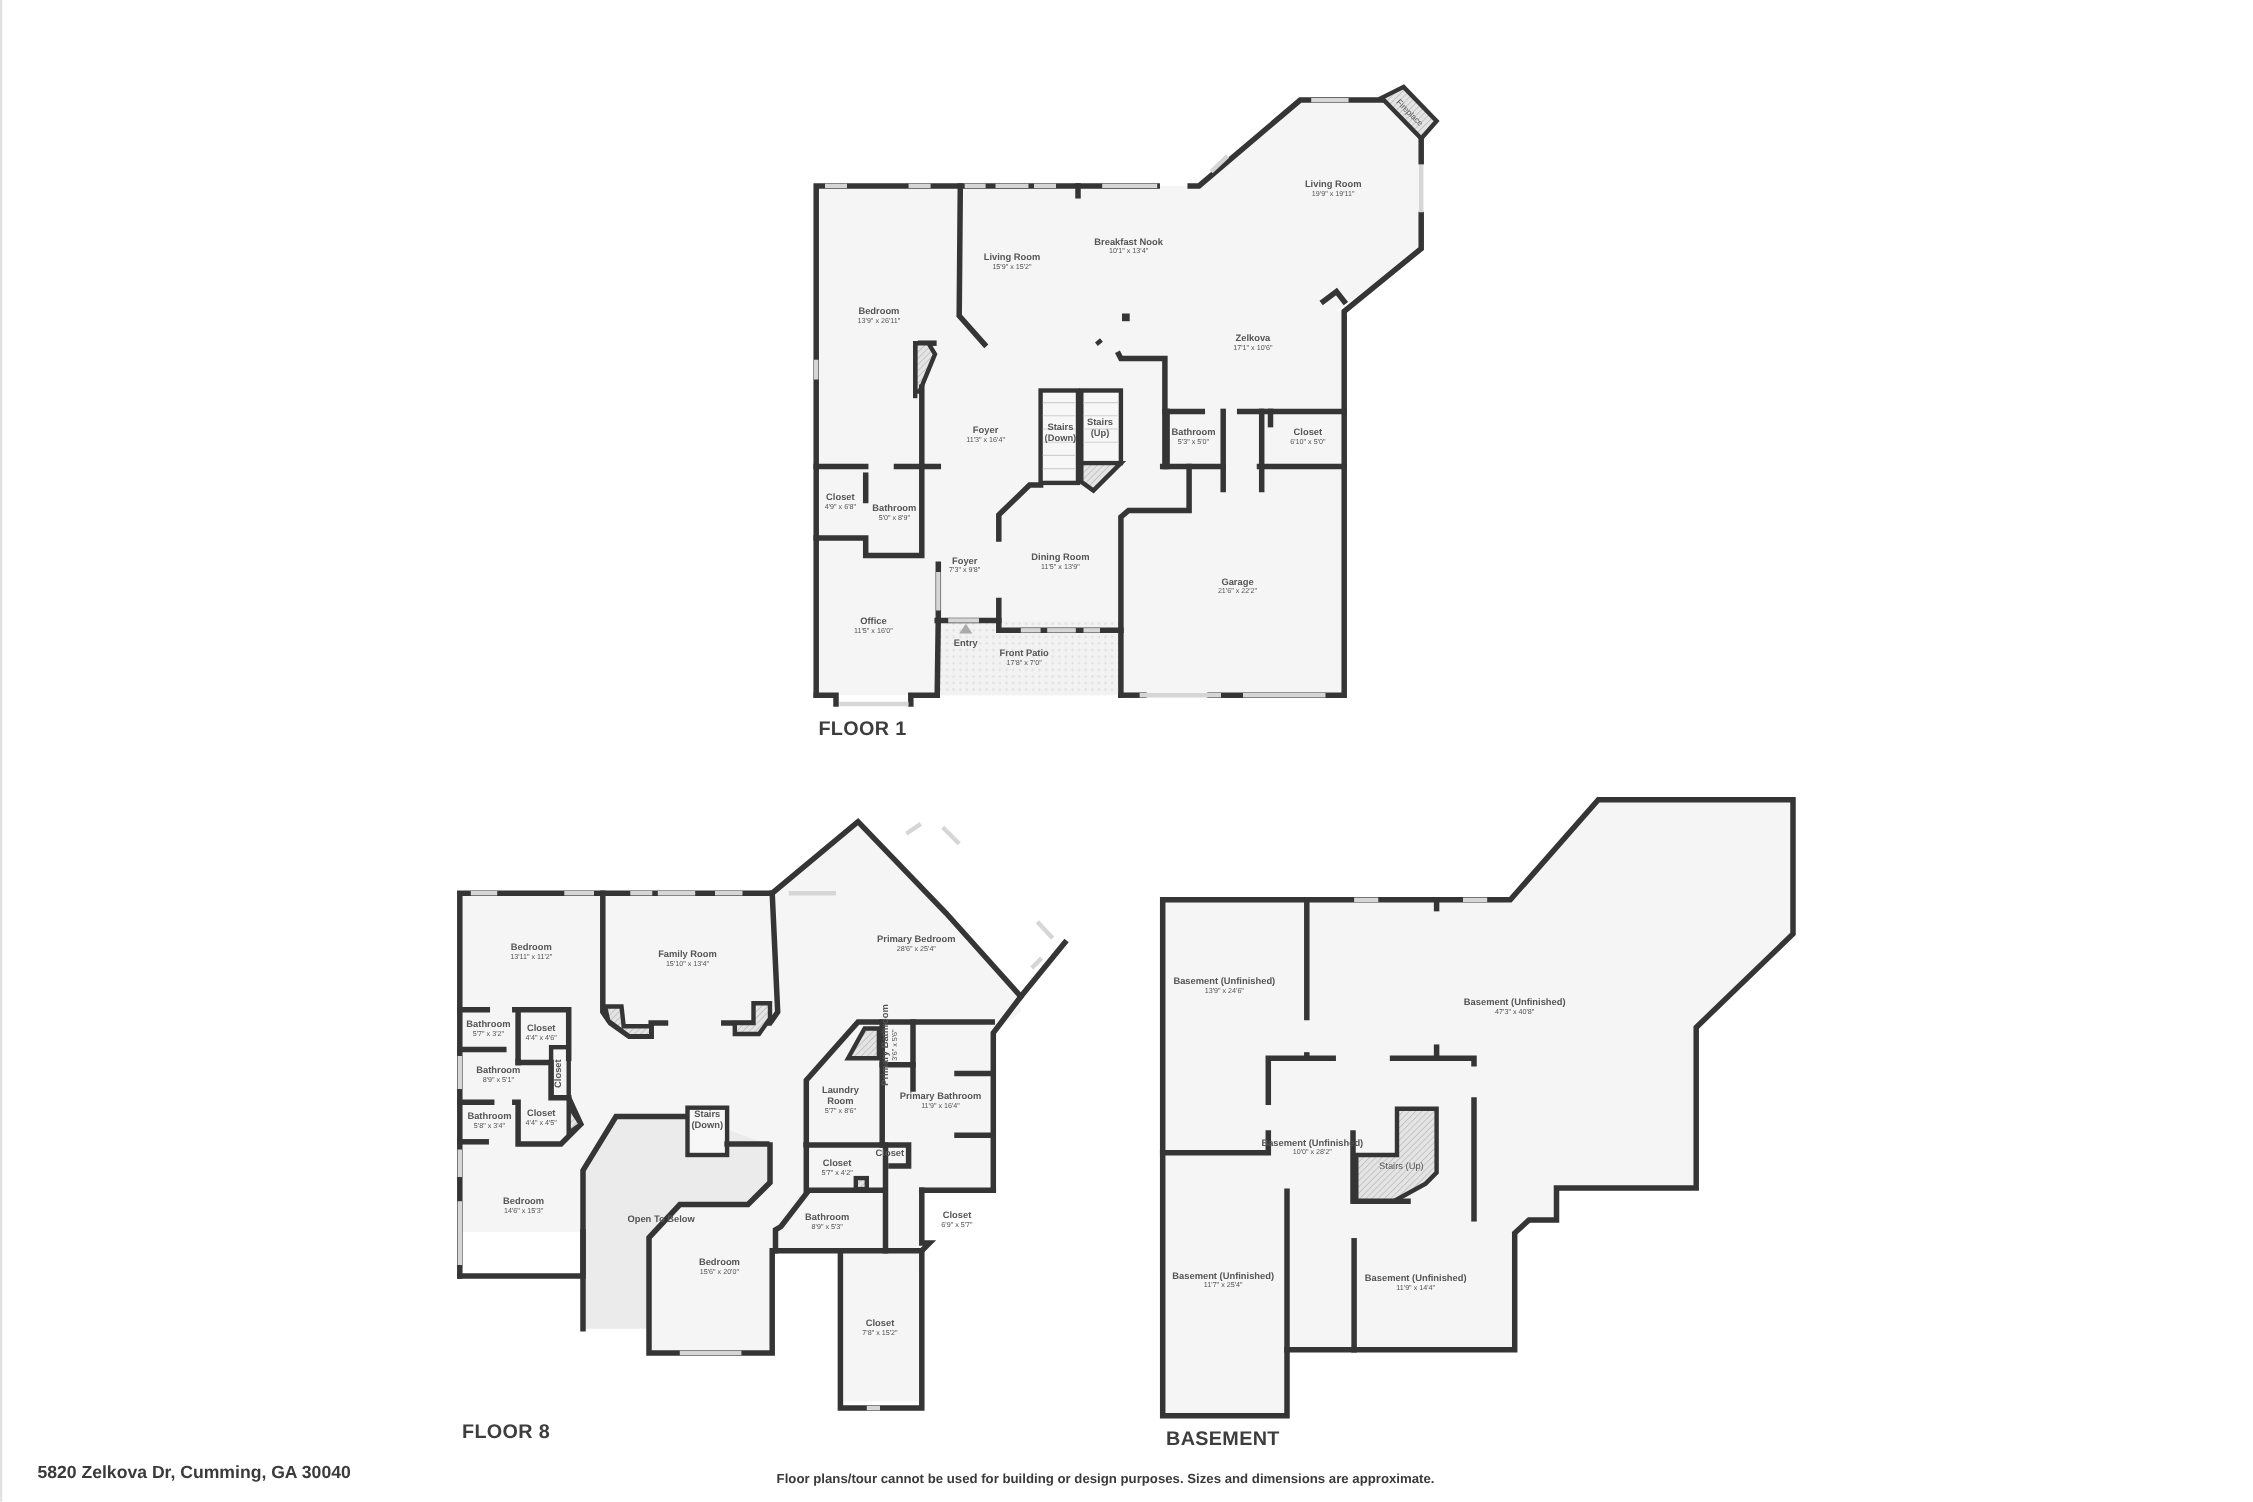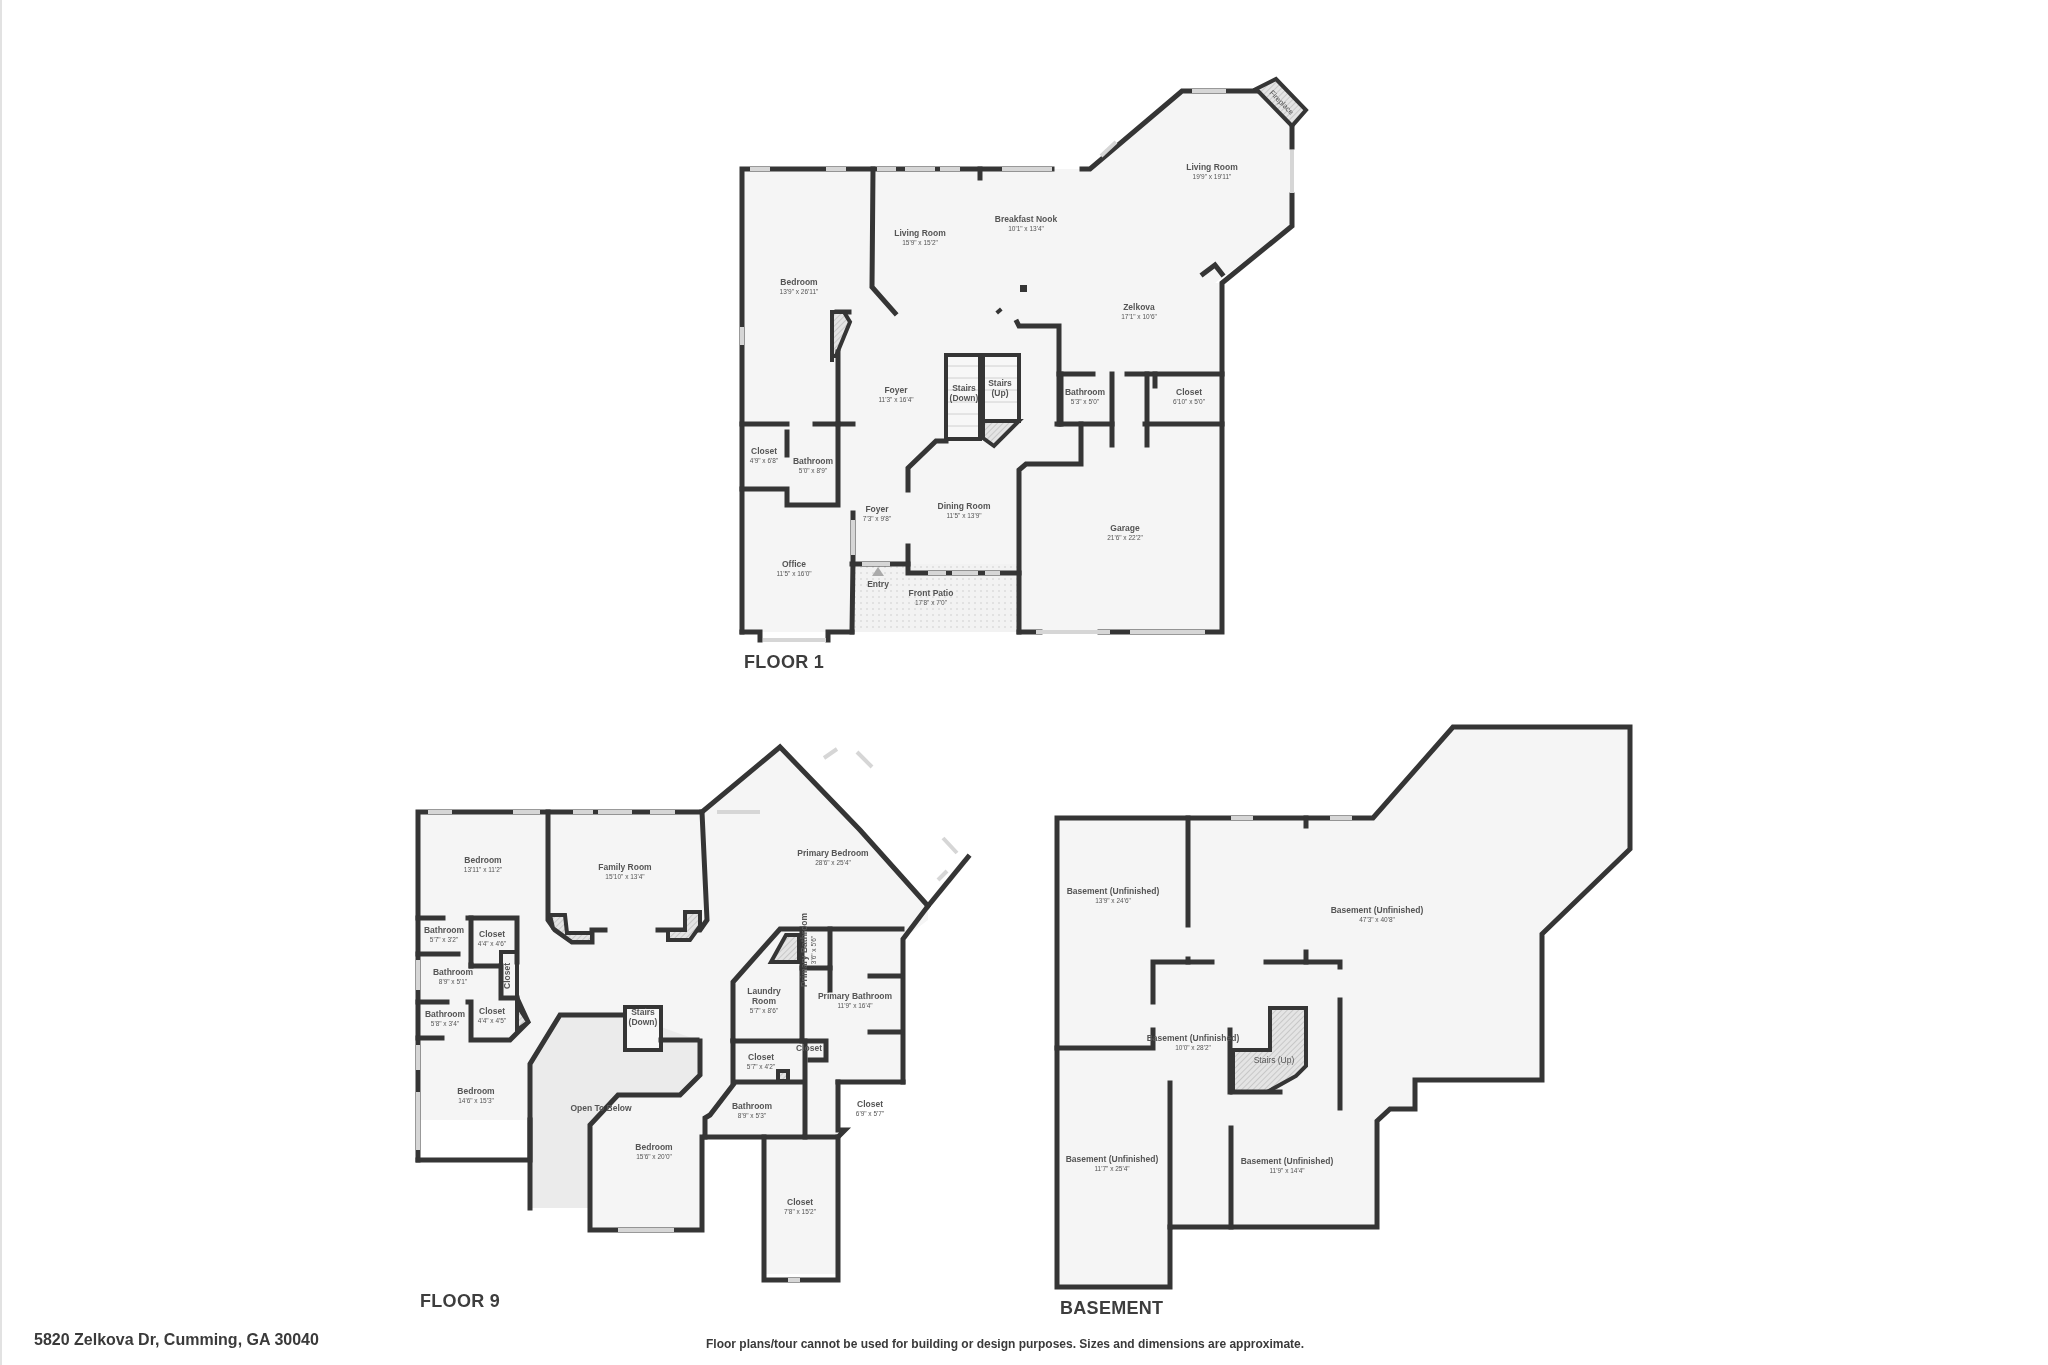--- a/index.html
+++ b/index.html
@@ -360,21 +360,21 @@
     <span class="d">6'9" x 5'7"</span>
   </div>
 <div class="lbl" style="left:654px;top:1152px;">
     <span class="n">Bedroom</span>
     <span class="d">15'6" x 20'0"</span>
   </div>
 <div class="lbl" style="left:800px;top:1207px;">
     <span class="n">Closet</span>
     <span class="d">7'8" x 15'2"</span>
   </div>
-<div class="floor-title" style="left:420px;top:1291px;">FLOOR 9</div>
+<div class="floor-title" style="left:420px;top:1291px;">FLOOR 8</div>
 
 <div class="lbl" style="left:1113px;top:896px;">
     <span class="n">Basement (Unfinished)</span>
     <span class="d">13'9" x 24'6"</span>
   </div>
 <div class="lbl" style="left:1377px;top:915px;">
     <span class="n">Basement (Unfinished)</span>
     <span class="d">47'3" x 40'8"</span>
   </div>
 <div class="lbl" style="left:1193px;top:1043px;">

